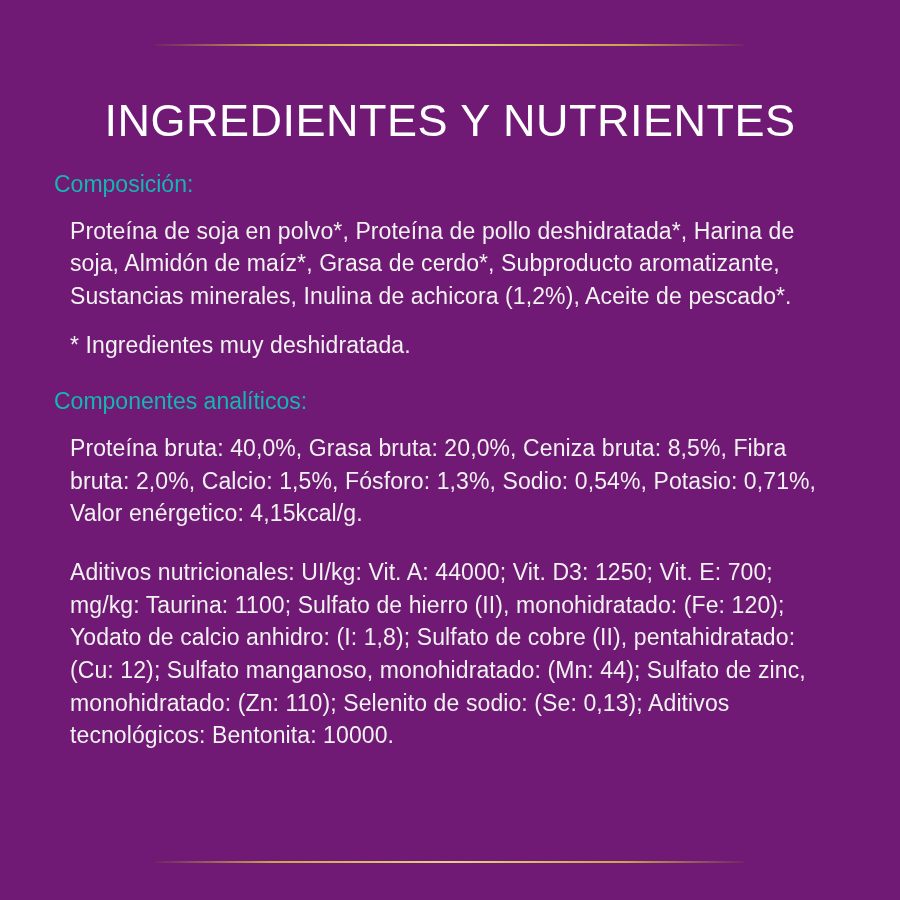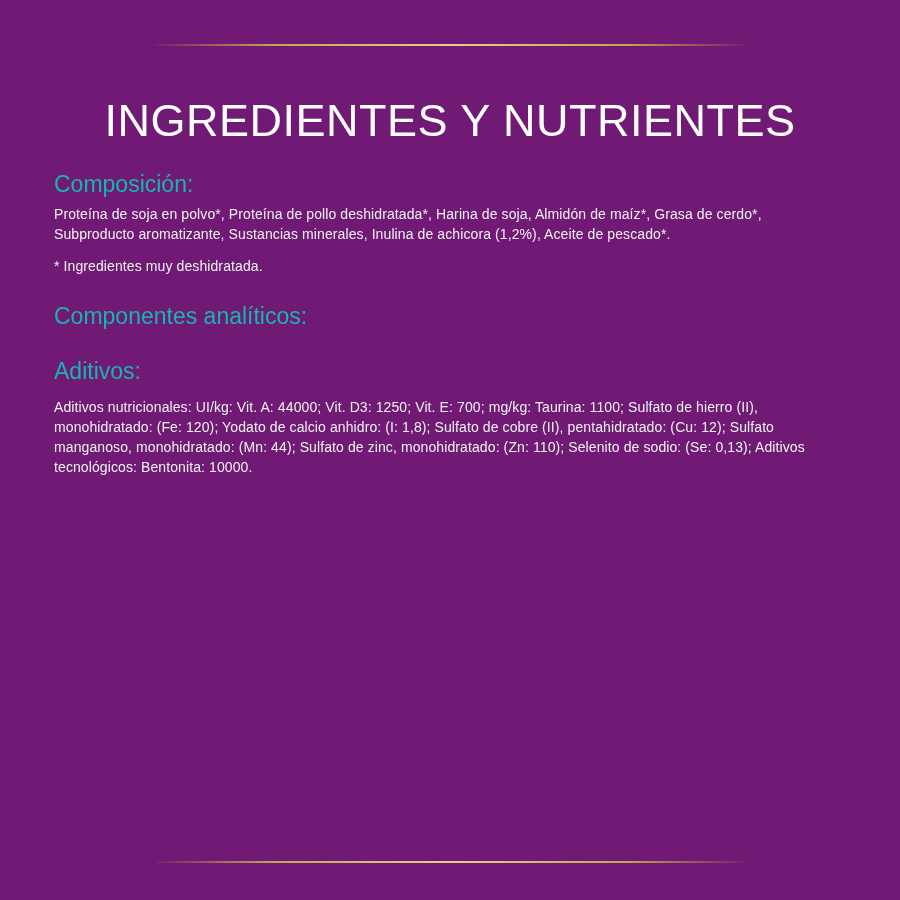--- a/index.html
+++ b/index.html
@@ -61,23 +61,23 @@
   .section-heading {
     color: #14b7b0;
     font-size: 23px;
     font-weight: 400;
     line-height: 1.25;
     margin: 0 0 6px 0;
   }
 
   .section-body {
     color: #f2f2f2;
-    font-size: 14px;
+    font-size: 23px;
     line-height: 1.42;
-    margin: 0;
+    margin: 16px;
     max-width: 790px;
     letter-spacing: 0.1px;
   }
 
   .section-body + .section-body { margin-top: 12px; }
 
   #sec-composicion { margin-bottom: 26px; }
   #sec-componentes { margin-bottom: 26px; }
   #sec-aditivos .section-body { margin-top: 12px; }
   #sec-aditivos .section-heading { margin-bottom: 4px; }
@@ -94,24 +94,24 @@
   <div class="content">
 
     <section class="section" id="sec-composicion">
       <h2 class="section-heading">Composición:</h2>
       <p class="section-body">Proteína de soja en polvo*, Proteína de pollo deshidratada*, Harina de soja, Almidón de maíz*, Grasa de cerdo*, Subproducto aromatizante, Sustancias minerales, Inulina de achicora (1,2%), Aceite de pescado*.</p>
       <p class="section-body">* Ingredientes muy deshidratada.</p>
     </section>
 
     <section class="section" id="sec-componentes">
       <h2 class="section-heading">Componentes analíticos:</h2>
+      <p class="section-body">Proteína bruta: 40,0%, Grasa bruta: 20,0%, Ceniza bruta: 8,5%, Fibra bruta: 2,0%, Calcio: 1,5%, Fósforo: 1,3%, Sodio: 0,54%, Potasio: 0,71%, Valor enérgetico: 4,15kcal/g.</p>
     </section>
 
     <section class="section" id="sec-aditivos">
-      <h2 class="section-heading">Aditivos:</h2>
       <p class="section-body">Aditivos nutricionales: UI/kg: Vit. A: 44000; Vit. D3: 1250; Vit. E: 700; mg/kg: Taurina: 1100; Sulfato de hierro (II), monohidratado: (Fe: 120); Yodato de calcio anhidro: (I: 1,8); Sulfato de cobre (II), pentahidratado: (Cu: 12); Sulfato manganoso, monohidratado: (Mn: 44); Sulfato de zinc, monohidratado: (Zn: 110); Selenito de sodio: (Se: 0,13); Aditivos tecnológicos: Bentonita: 10000.</p>
     </section>
 
   </div>
 
   <div class="rule rule-bottom"></div>
 
 </div>
 
 </body></html>

